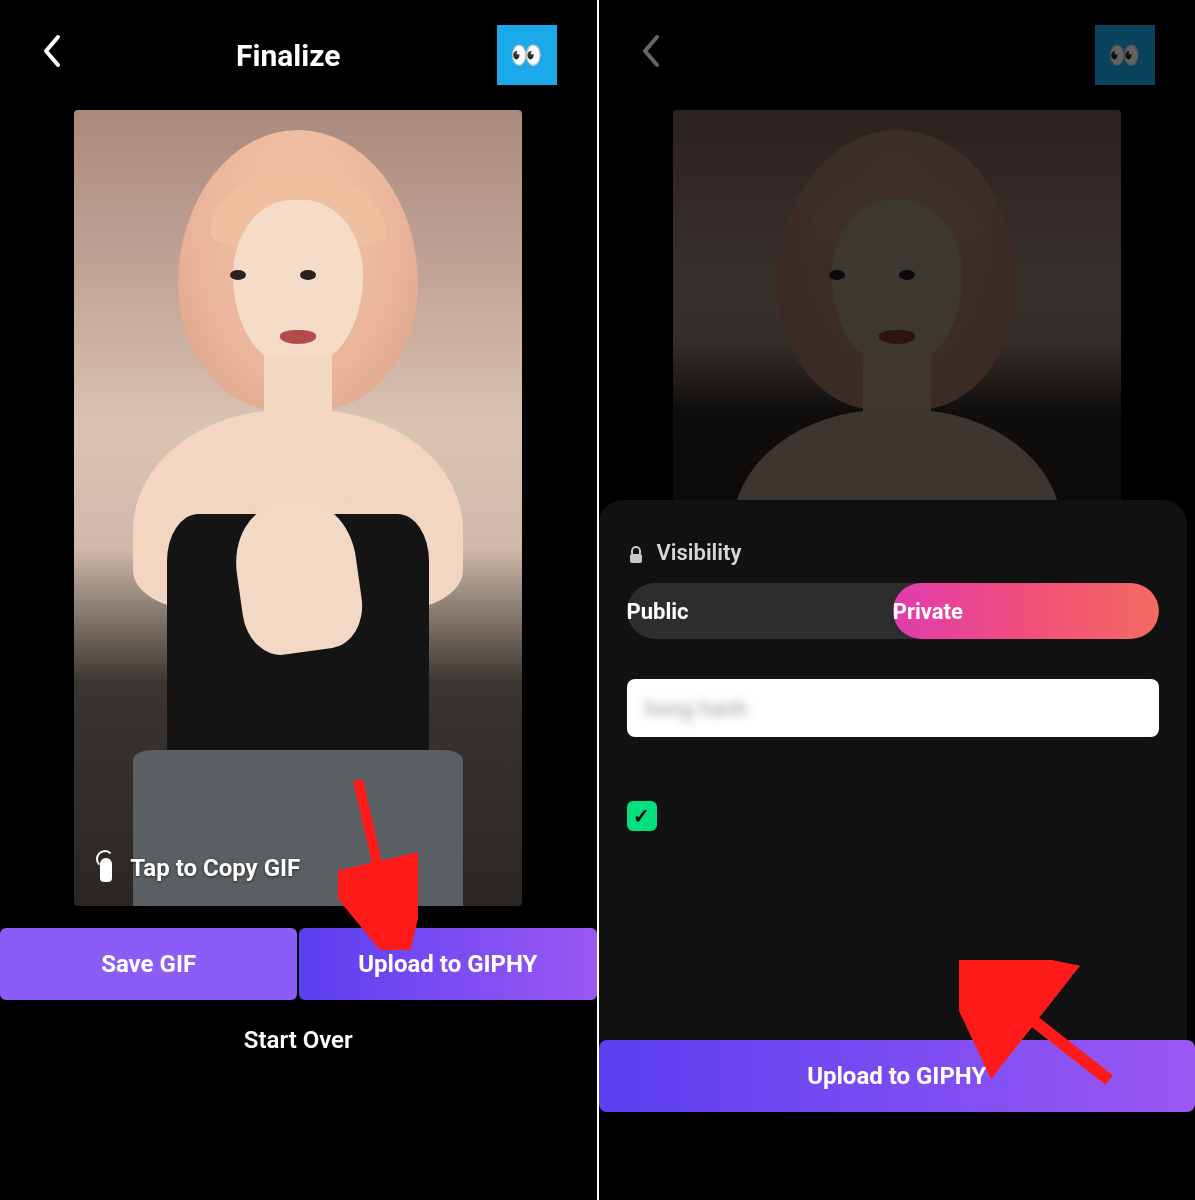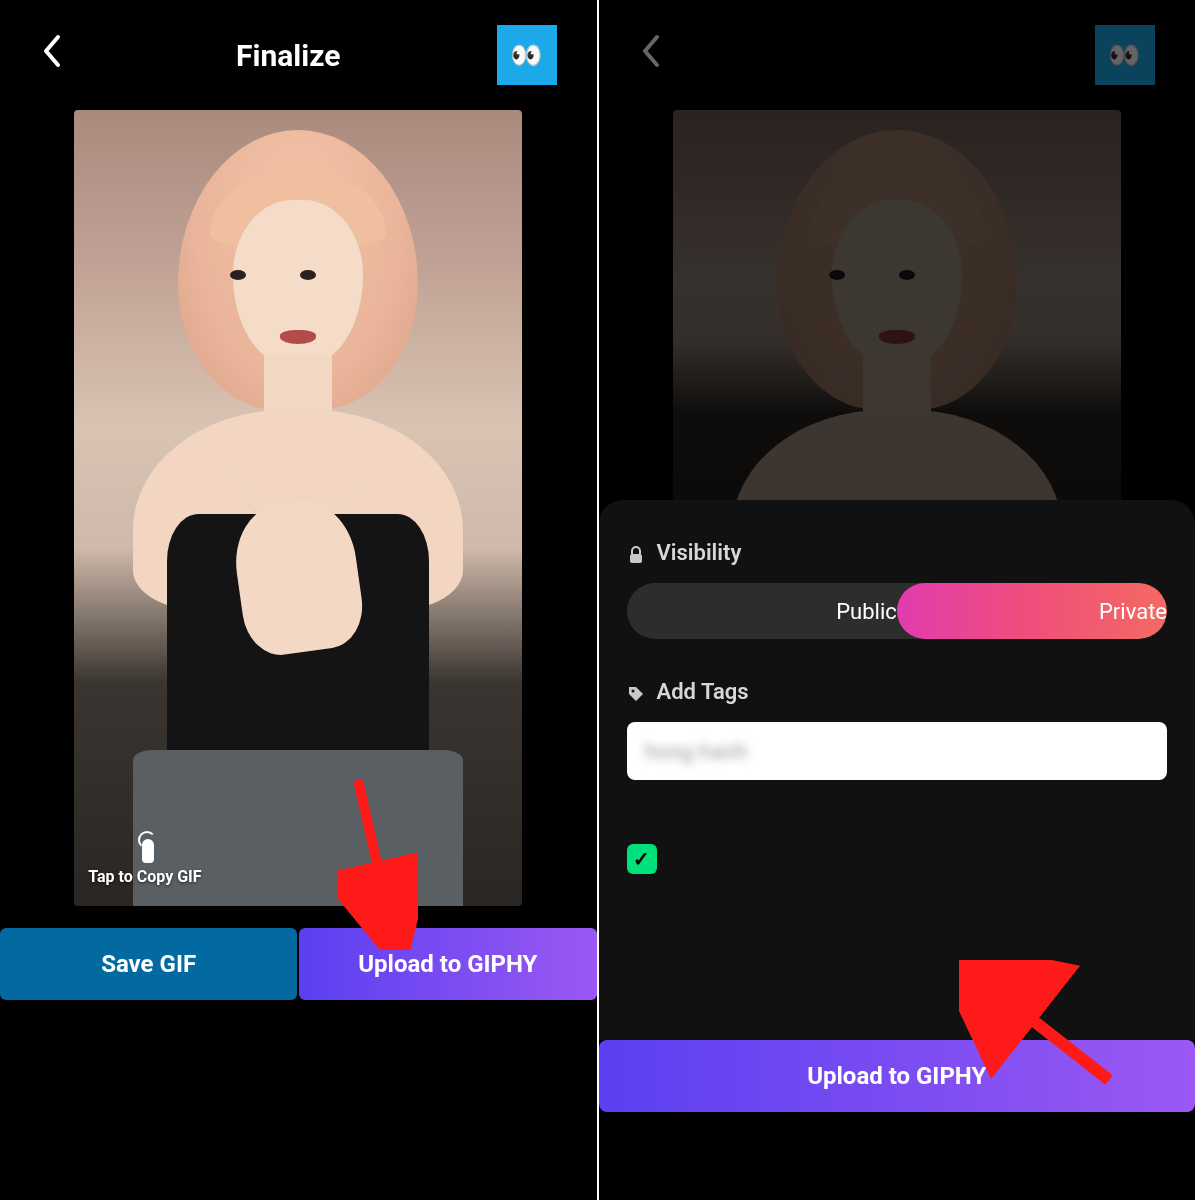--- a/index.html
+++ b/index.html
@@ -128,81 +128,80 @@
   }
   .skirt {
     position:absolute; left:50%; transform:translateX(-50%);
     top:640px; width:330px; height:170px;
     background:#5a5f63;
     border-radius:6% 6% 0 0;
   }
   .copy-overlay {
     position: absolute;
     left: 14px; bottom: 20px;
-    display: flex; align-items: center; gap: 0;
-    color: #fff; font-size: 16px; font-weight: 700;
+    display: flex; align-items: center; gap: 12px;
+    color: #fff; font-size: 24px; font-weight: 700;
     text-shadow: 0 1px 3px rgba(0,0,0,0.6);
-    flex-direction: column;
   }
   .tap-icon {
     width: 30px; height: 36px; position: relative;
   }
   .tap-icon::before {
     content:""; position:absolute; left:8px; top:0; width:14px; height:14px;
     border:2px solid #fff; border-radius:50%; border-bottom-color:transparent; border-right-color:transparent;
   }
   .tap-icon::after {
     content:""; position:absolute; left:12px; top:8px; width:12px; height:24px;
     background:#fff; border-radius:6px 6px 4px 4px;
   }
   .btn-row {
     display:flex; width:100%; margin-top:22px; height:72px;
   }
   .btn {
     flex:1; display:flex; align-items:center; justify-content:center;
     color:#fff; font-size:24px; font-weight:700;
     border-radius:6px;
   }
-  .btn.dark { background:#0369a1; margin-right:2px; }
+  .btn.dark { background:#8b5cf6; margin-right:2px; }
   .btn.grad {
     background: linear-gradient(90deg, #5b3ff0 0%, #7a4cf2 50%, #9b58f3 100%);
     margin-left:0;
   }
   .btn.full { width:100%; border-radius:8px; }
   .secondary {
     color:#fff; font-size:24px; font-weight:600;
     text-align:center; margin-top:26px;
   }
   .arrow {
     position:absolute; pointer-events:none;
   }
   .arrow svg { display:block; }
 
   
   .sheet {
-    position:absolute; left:0; right:0; bottom:0;
+    position:absolute; left:0; right:8px; bottom:0;
     background:#111; padding:40px 28px 30px 28px;
     border-radius:24px 24px 0 0;
     height: 700px;
   }
   .sheet-label {
     display:flex; align-items:center; gap:12px;
     color:#d7d7d7; font-size:22px; font-weight:600; margin-bottom:18px;
   }
   .lock-icon, .tag-icon {
     width:18px; height:18px; display:inline-block;
   }
   .visibility-toggle {
     display:flex; width:100%; height:56px;
     background:#2d2d2d; border-radius:28px; overflow:hidden;
     margin-bottom:40px;
   }
   .vis-opt {
-    flex:1; display:flex; align-items:center; justify-content:flex-end;
-    color:#fff; font-size:22px; font-weight:400;
+    flex:1; display:flex; align-items:center; justify-content:flex-start;
+    color:#fff; font-size:22px; font-weight:700;
   }
   .vis-opt.active {
     background: linear-gradient(90deg, #e23bb0 0%, #ef4f7a 50%, #f46a63 100%);
     border-radius:28px;
   }
   .tag-input {
     width:100%; height:58px; background:#fff; border-radius:8px;
     display:flex; align-items:center; padding:0 18px;
     color:#9a9a9a; font-size:22px;
     filter: blur(0.3px);
@@ -269,20 +268,23 @@
 
   <div class="btn-row">
     <div class="btn dark">
       <span>Save GIF</span>
     </div>
     <div class="btn grad">
       <span>Upload to GIPHY</span>
     </div>
   </div>
 
+  <div class="secondary">
+    <span>Start Over</span>
+  </div>
 
   <div class="arrow" style="left:338px; top:770px;">
     <svg width="80" height="180" viewBox="0 0 80 180">
       <defs>
           <marker id="ah1" markerWidth="12" markerHeight="12" refX="6" refY="6" orient="auto">
             <path d="M0,0 L12,6 L0,12 Z" fill="#ff1a1a"></path>
           </marker>
         </defs>
       <path d="M20,10 L52,150" stroke="#ff1a1a" stroke-width="10" fill="none" marker-end="url(#ah1)"></path>
     </svg>
@@ -327,29 +329,20 @@
     </div>
     <div class="visibility-toggle">
       <div class="vis-opt">
           <span>Public</span>
         </div>
       <div class="vis-opt active">
           <span>Private</span>
         </div>
     </div>
 
-    <div class="sheet-label">
-      <span class="tag-icon">
-        <svg width="18" height="18" viewBox="0 0 18 18">
-            <path d="M2 2 H9 L16 9 L9 16 L2 9 Z" fill="#c9c9c9"></path>
-            <circle cx="6" cy="6" r="1.5" fill="#111"></circle>
-          </svg>
-      </span>
-      <span>Add Tags</span>
-    </div>
     <div class="tag-input">
       <span>hong hanh</span>
     </div>
 
     <div class="agree-row">
       <div class="checkbox">
           <span class="check">✓</span>
         </div>
     </div>
   </div>

